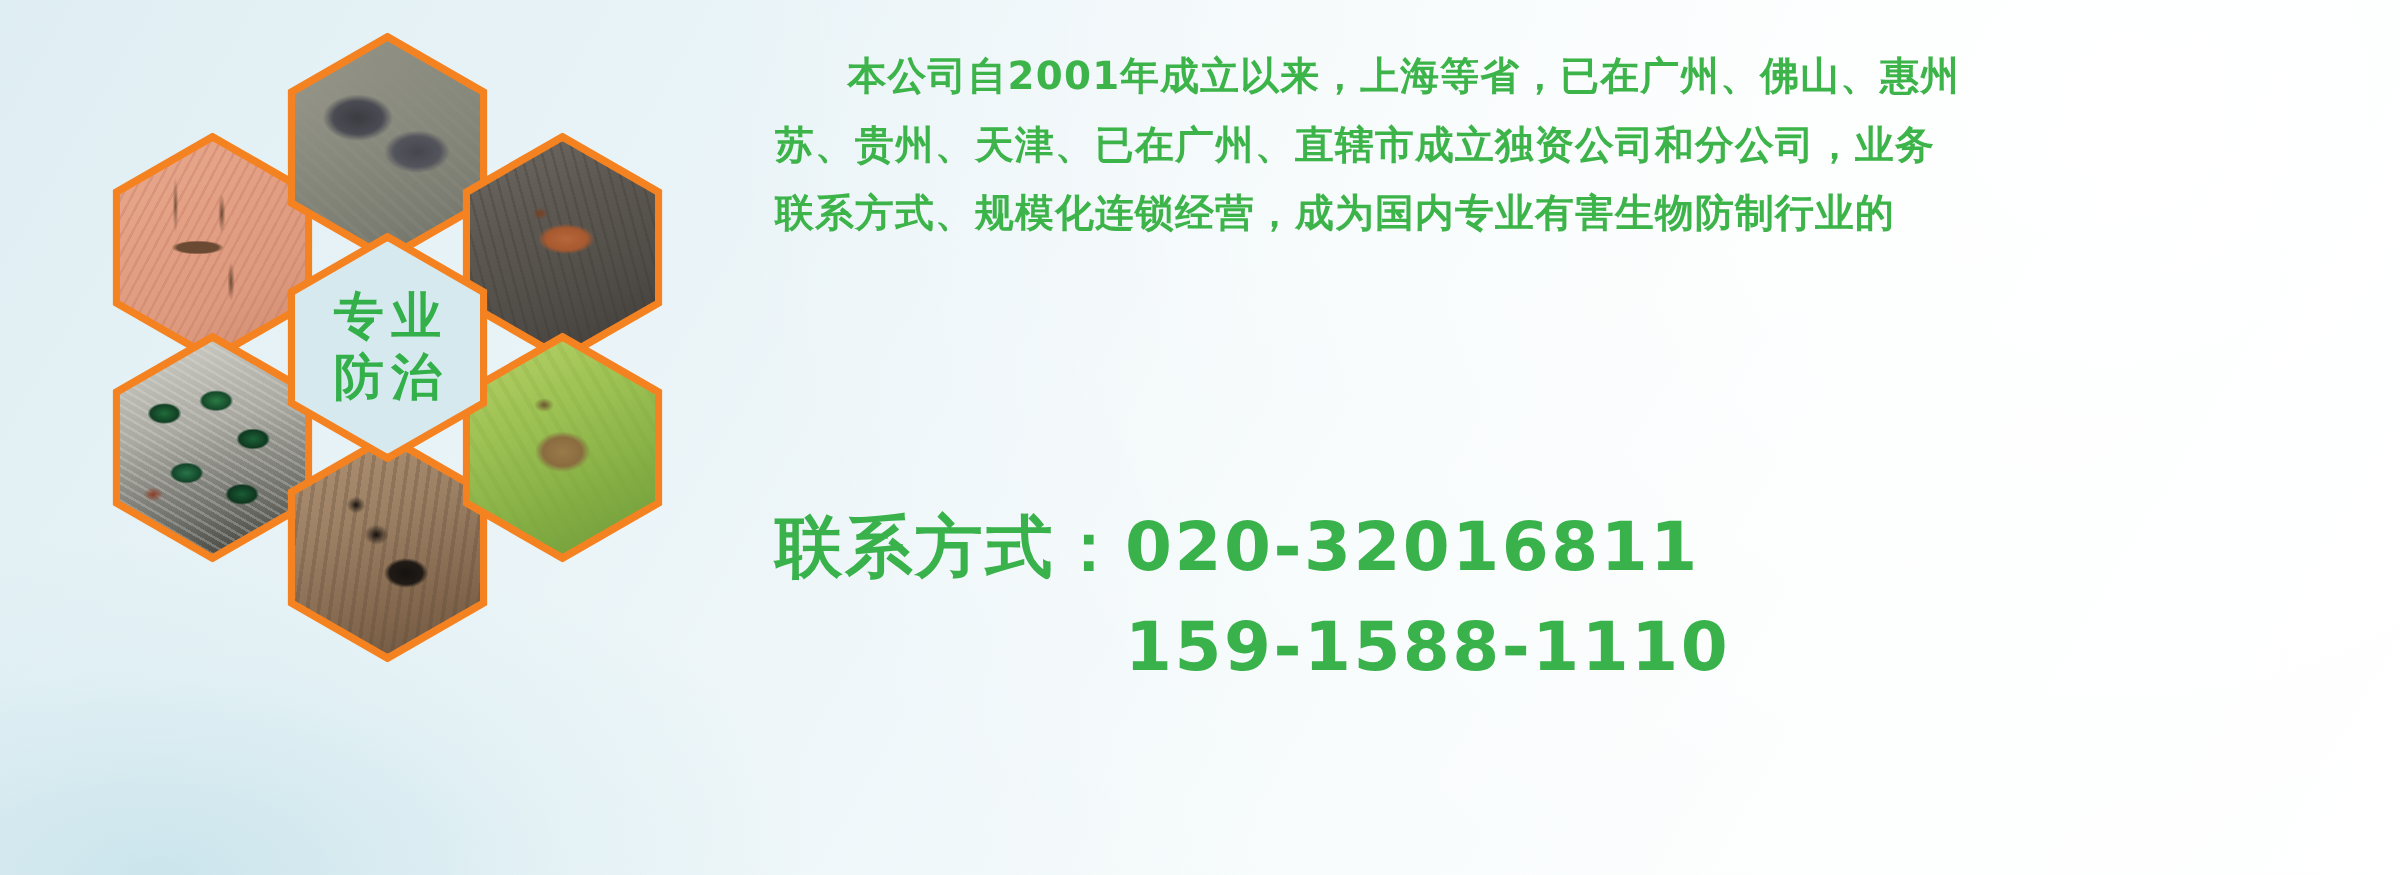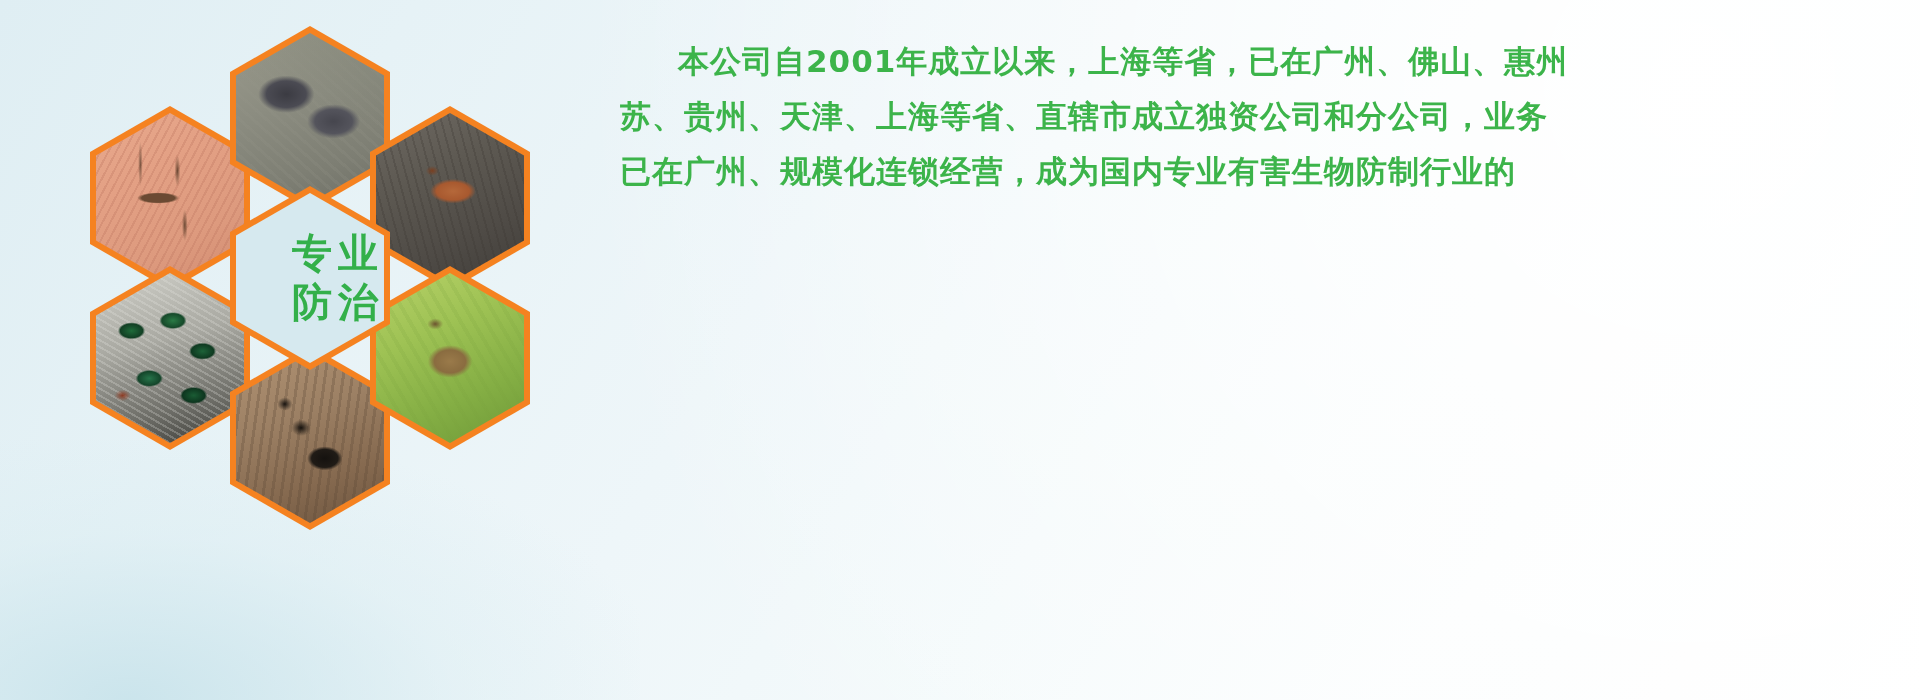--- a/index.html
+++ b/index.html
@@ -114,21 +114,21 @@
     background:
       radial-gradient(ellipse 30px 22px at 50% 52%, #9a7a4a 0%, #8a6c40 52%, rgba(138,108,64,0) 74%),
       radial-gradient(ellipse 10px 7px at 40% 30%, #6d5430 0%, rgba(109,84,48,0) 80%),
       repeating-linear-gradient(60deg, rgba(120,160,60,0.16) 0px, rgba(120,160,60,0.16) 4px, rgba(150,190,80,0) 4px, rgba(150,190,80,0) 11px),
       linear-gradient(155deg, #b7d168 0%, #9ec254 35%, #84ae44 70%, #6f9a38 100%);
   }
   .ph-text {
     background: #d6e9ef;
     display: flex;
     flex-direction: column;
-    align-items: flex-end;
+    align-items: center;
     justify-content: center;
   }
   .hex-label {
     color: #33b04a;
     font-weight: 700;
     font-size: 40px;
     line-height: 1.22;
     letter-spacing: 6px;
     text-indent: 6px;
     font-family: "DejaVu Sans", "Liberation Sans", sans-serif;
@@ -206,18 +206,22 @@
       <div class="inner ph-text">
         <div class="hex-label">专业</div>
         <div class="hex-label">防治</div>
       </div>
     </div>
 
   </div>
 
   <div class="copy-block">
     <div class="copy-line indent">本公司自2001年成立以来，上海等省，已在广州、佛山、惠州</div>
-    <div class="copy-line">苏、贵州、天津、上海等省、直辖市成立独资公司和分公司，业务</div>
-    <div class="copy-line">已在广州、规模化连锁经营，成为国内专业有害生物防制行业的</div>
+    <div class="copy-line">苏、贵州、天津、已在广州、直辖市成立独资公司和分公司，业务</div>
+    <div class="copy-line">联系方式、规模化连锁经营，成为国内专业有害生物防制行业的</div>
   </div>
 
+  <div class="contact-block">
+    <div class="contact-line">联系方式：020-32016811</div>
+    <div class="contact-line second">159-1588-1110</div>
+  </div>
 
 </div>
 
 </body></html>

